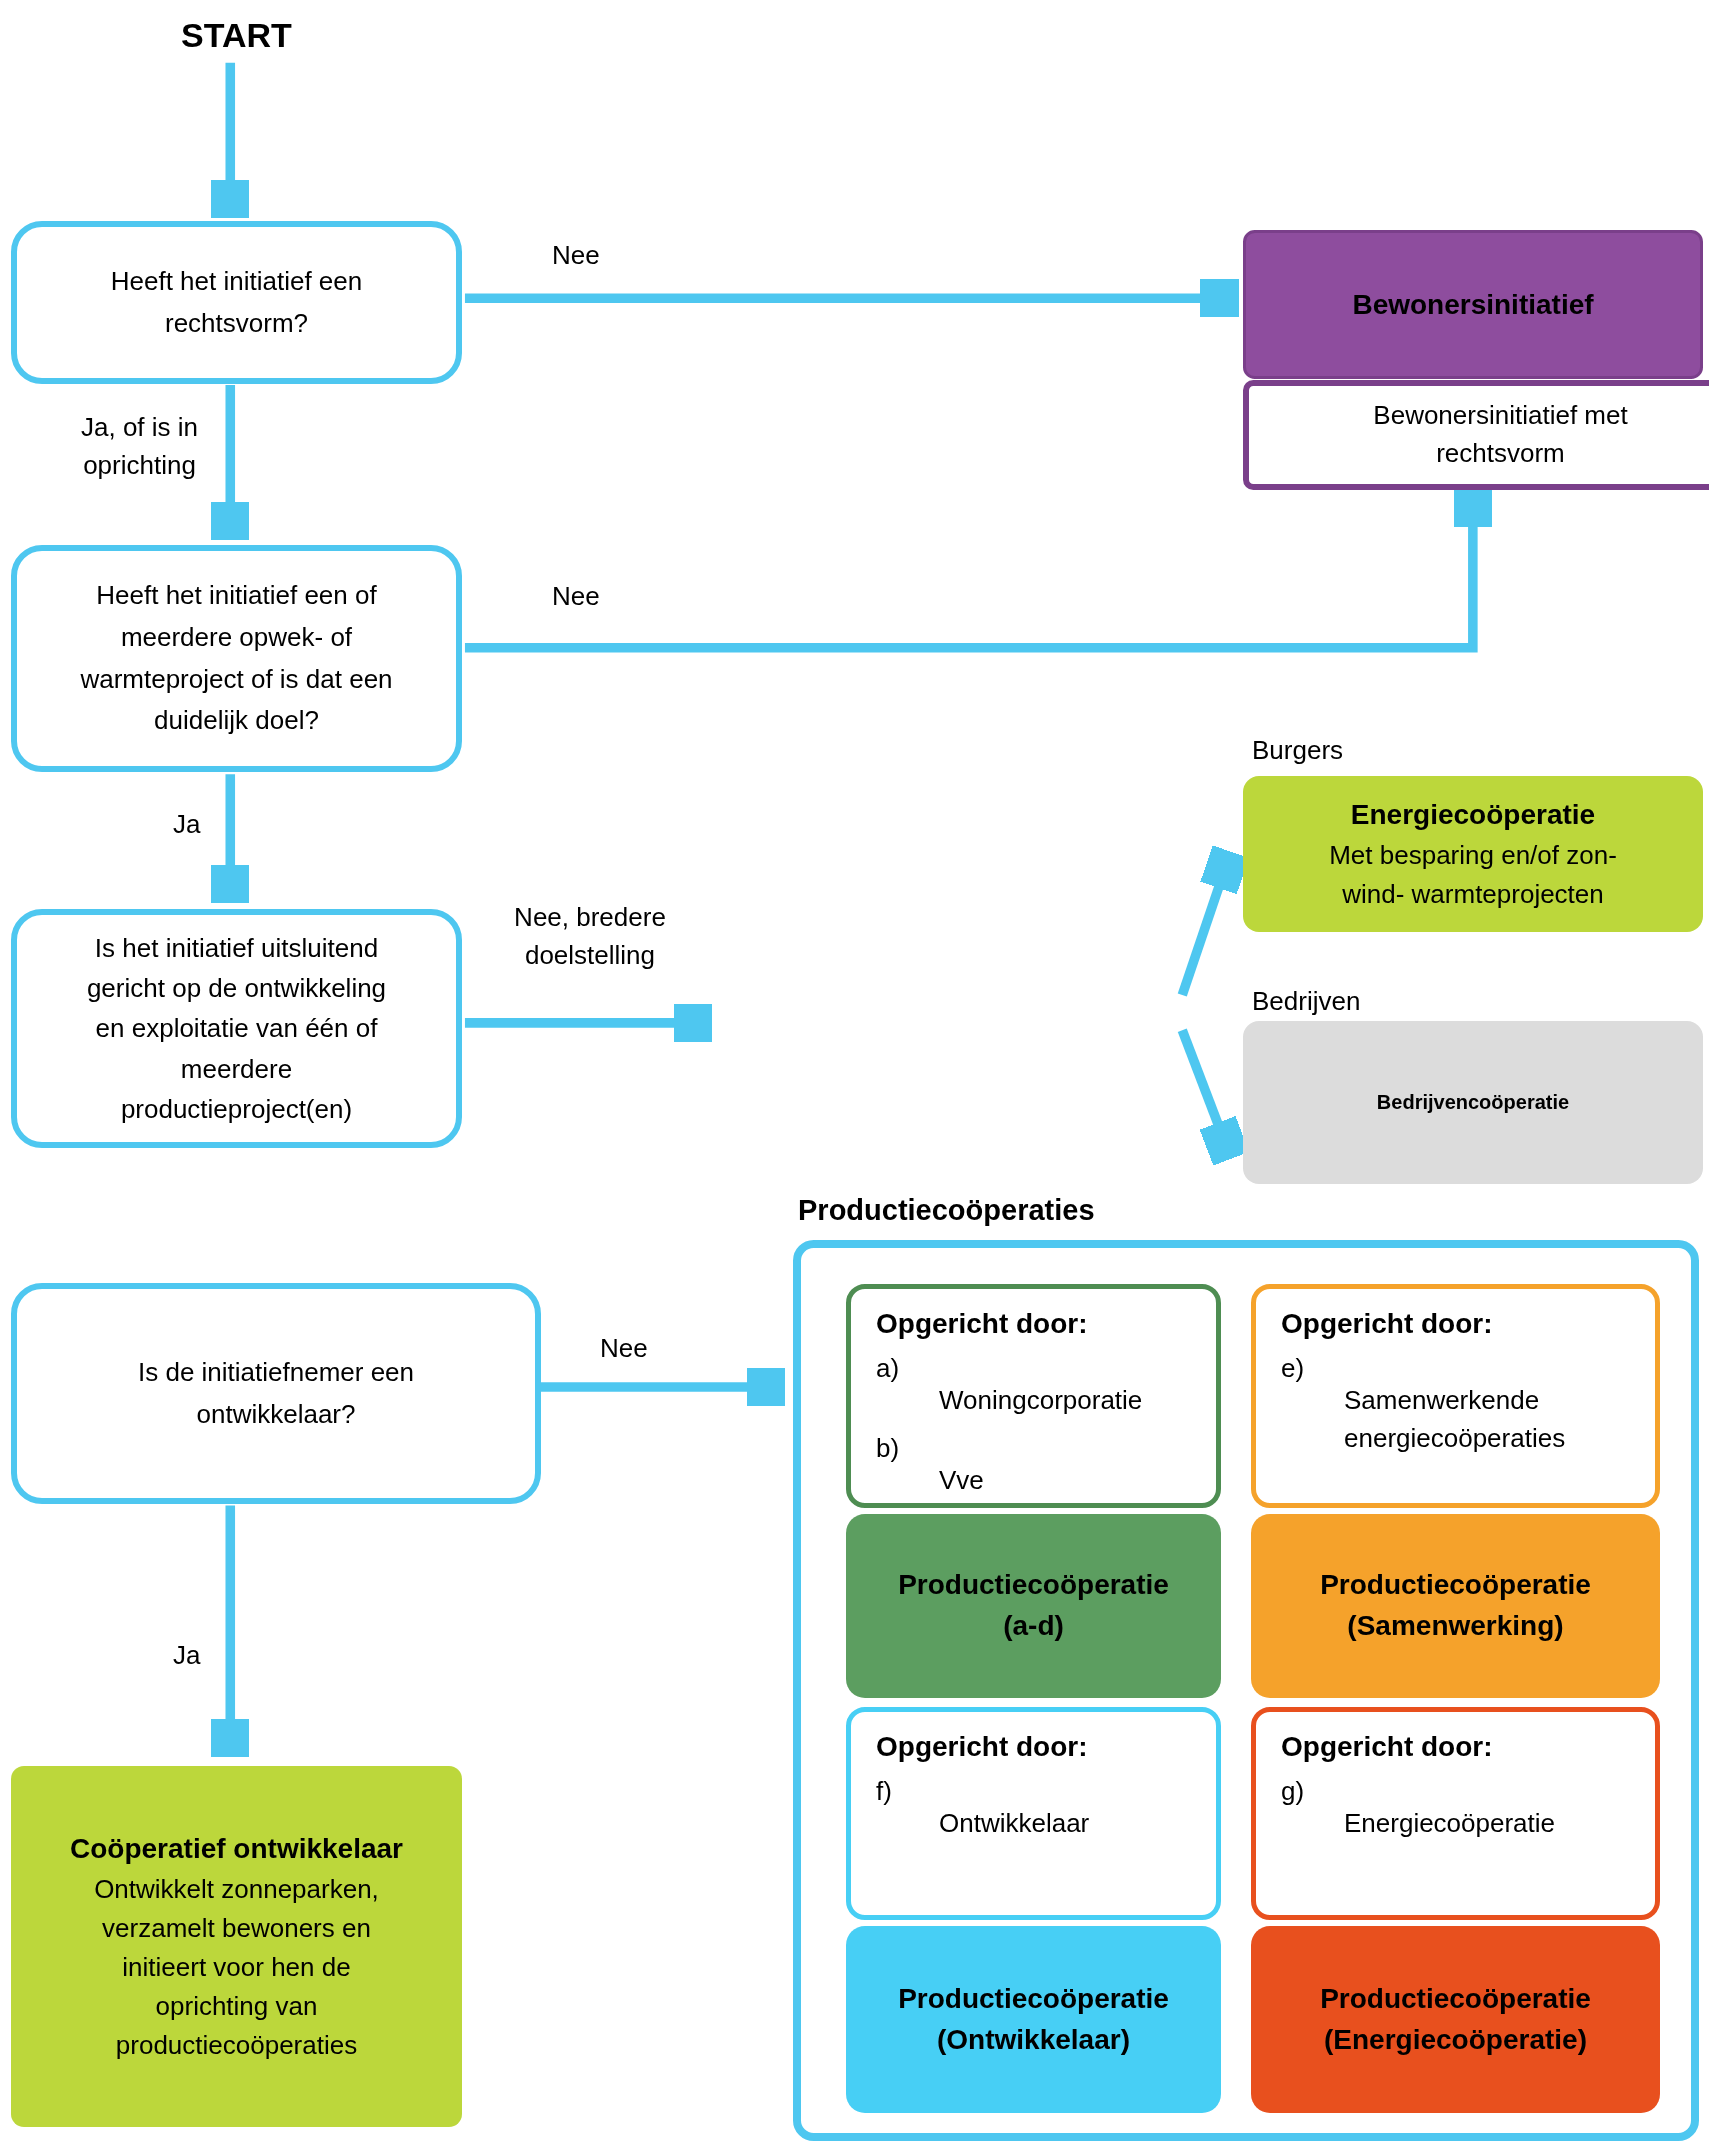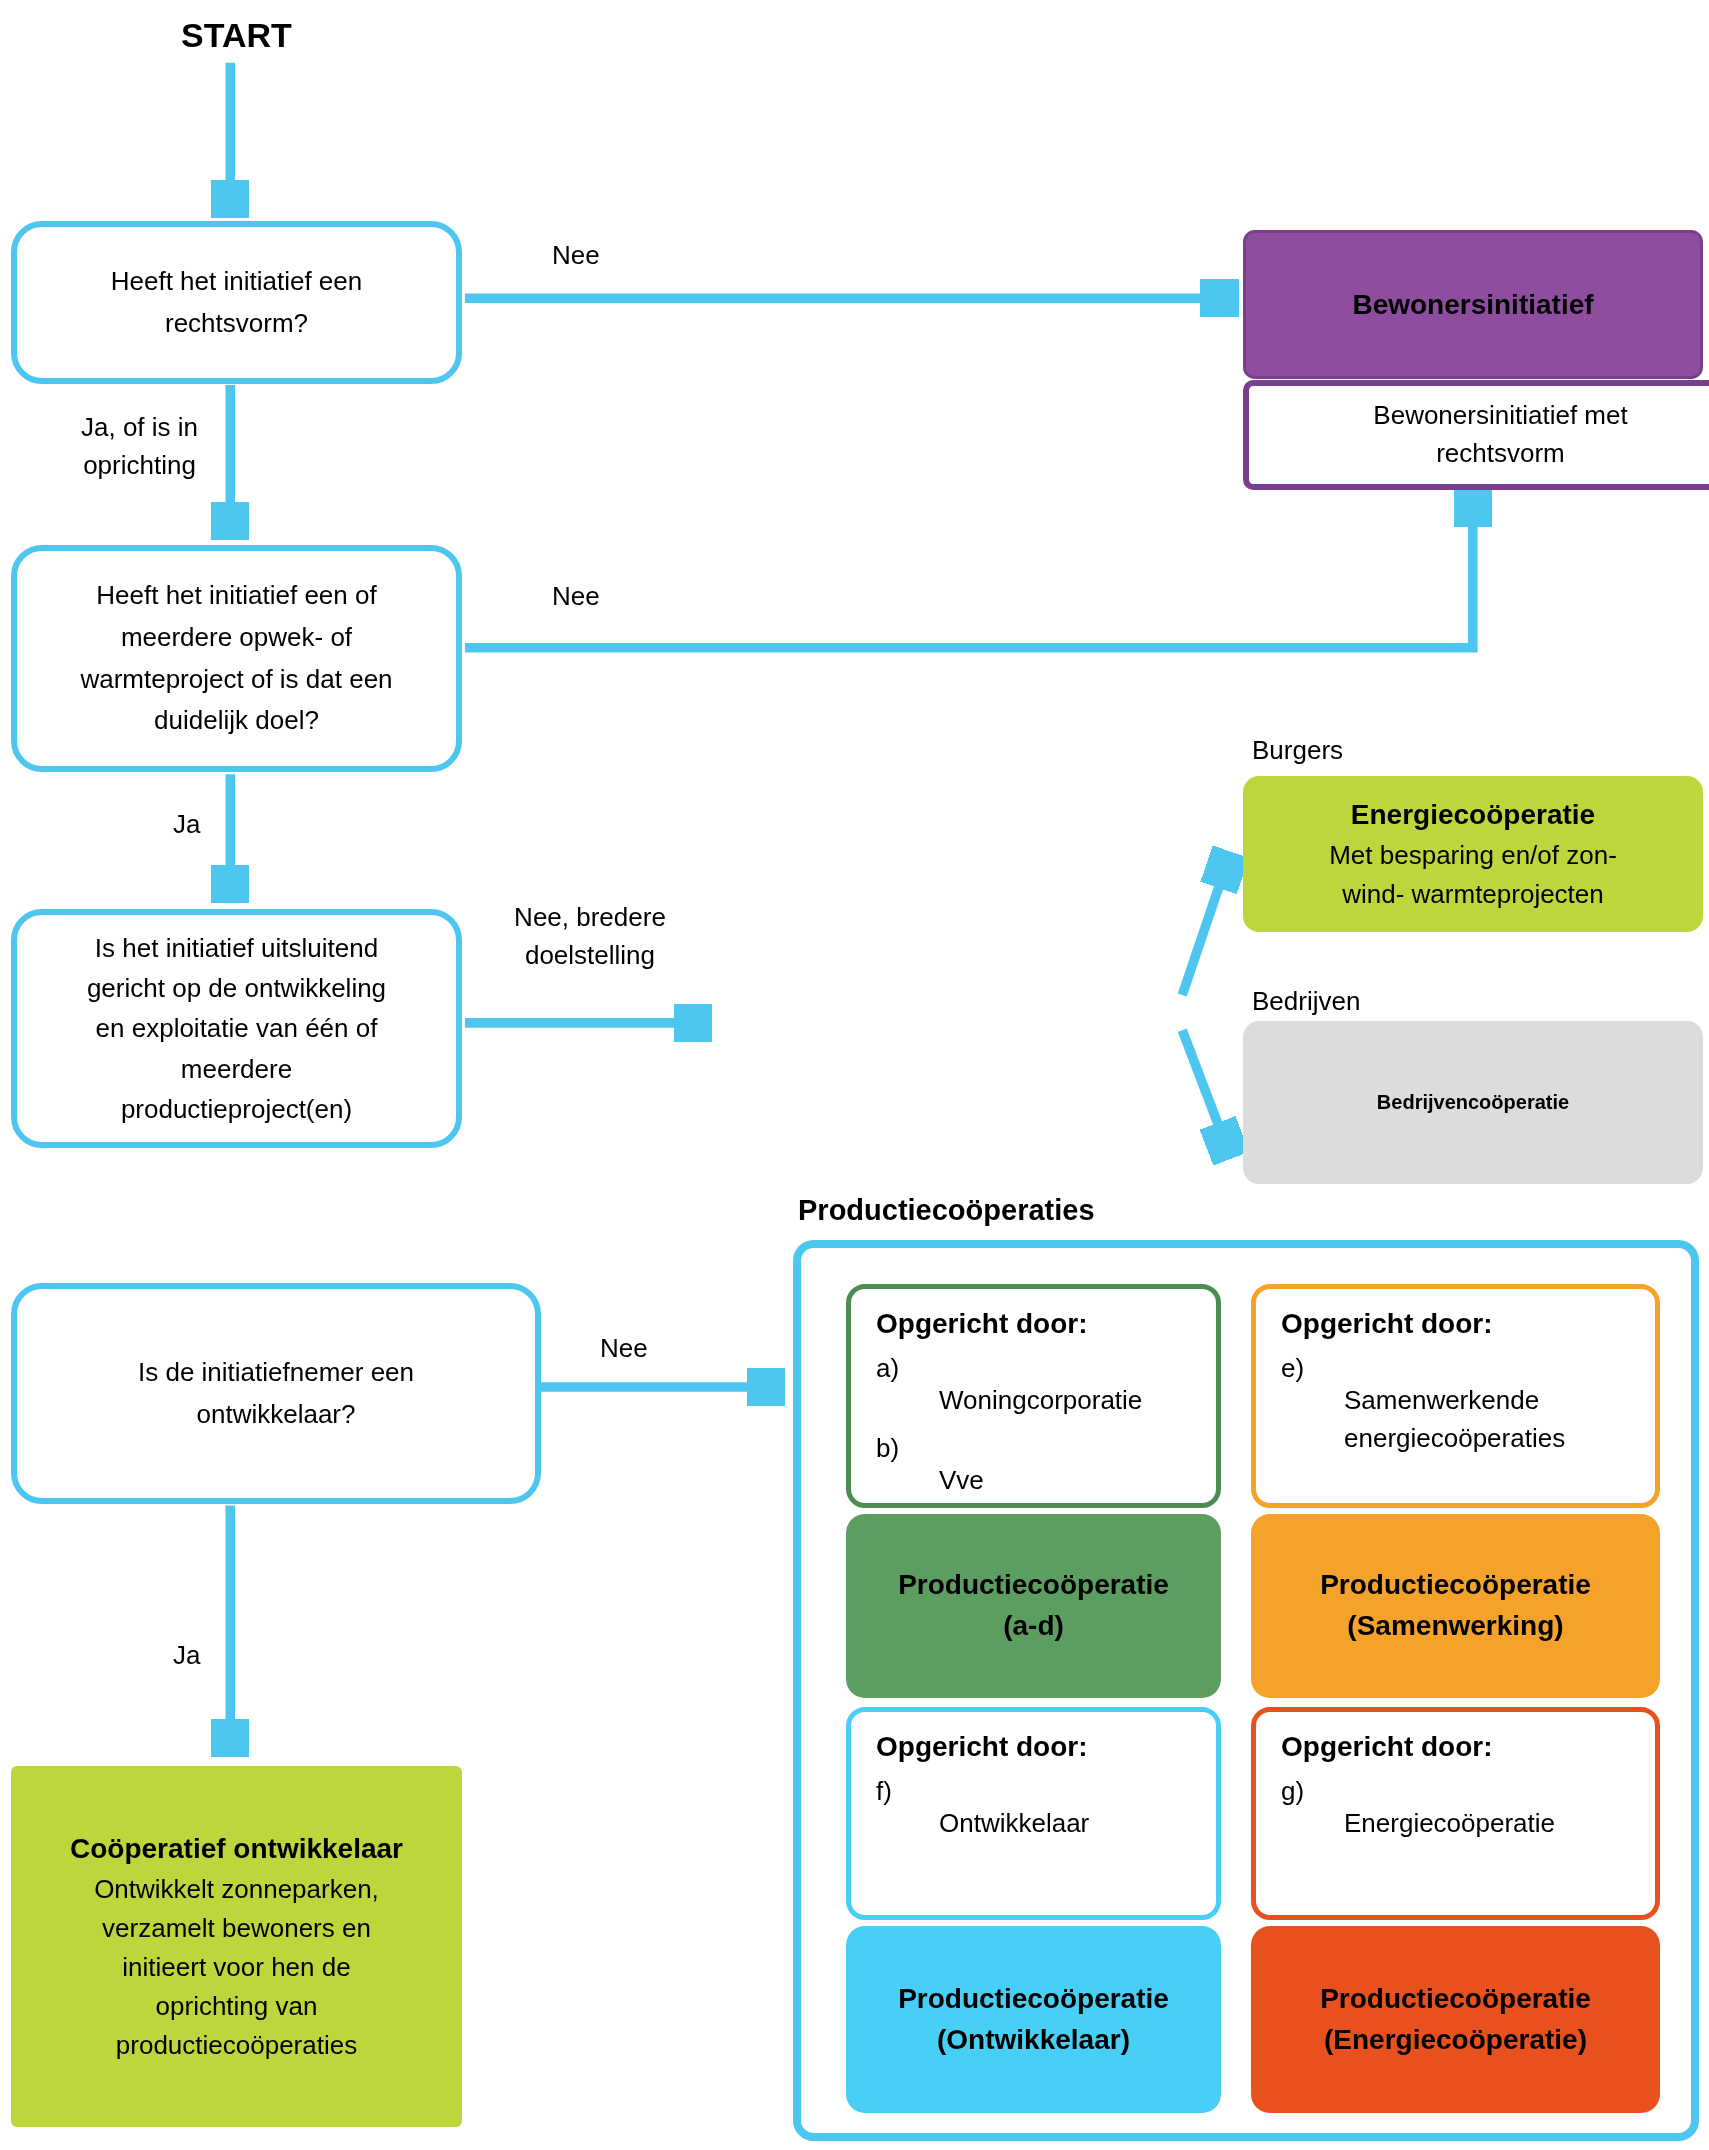--- a/index.html
+++ b/index.html
@@ -55,21 +55,21 @@
   .b-red{border-color:var(--red,#E8501E)!important;}
   .bg-green{background:var(--green,#5C9E60);}
   .bg-orange{background:var(--orange,#F5A22B);}
   .bg-blue{background:var(--blue,#47CFF5);}
   .bg-red{background:var(--red,#E8501E);}
 
   .start{position:absolute;left:11px;top:16px;width:451px;text-align:center;
     font-weight:bold;font-size:34px;}
 
   .coop-dev{position:absolute;left:11px;top:1766px;width:451px;height:361px;
-    background:var(--lime,#BCD73B);border-radius:6px;display:flex;flex-direction:column;
+    background:var(--lime,#BCD73B);border-radius:13px;display:flex;flex-direction:column;
     align-items:center;justify-content:center;text-align:center;font-size:26px;
     line-height:1.5;box-sizing:border-box;}
   .coop-dev .ttl{font-weight:bold;font-size:28px;}
   .coop-dev .body{white-space:pre-line;}
 </style>
 </head>
 <body>
 
 <div id="canvas">
 

